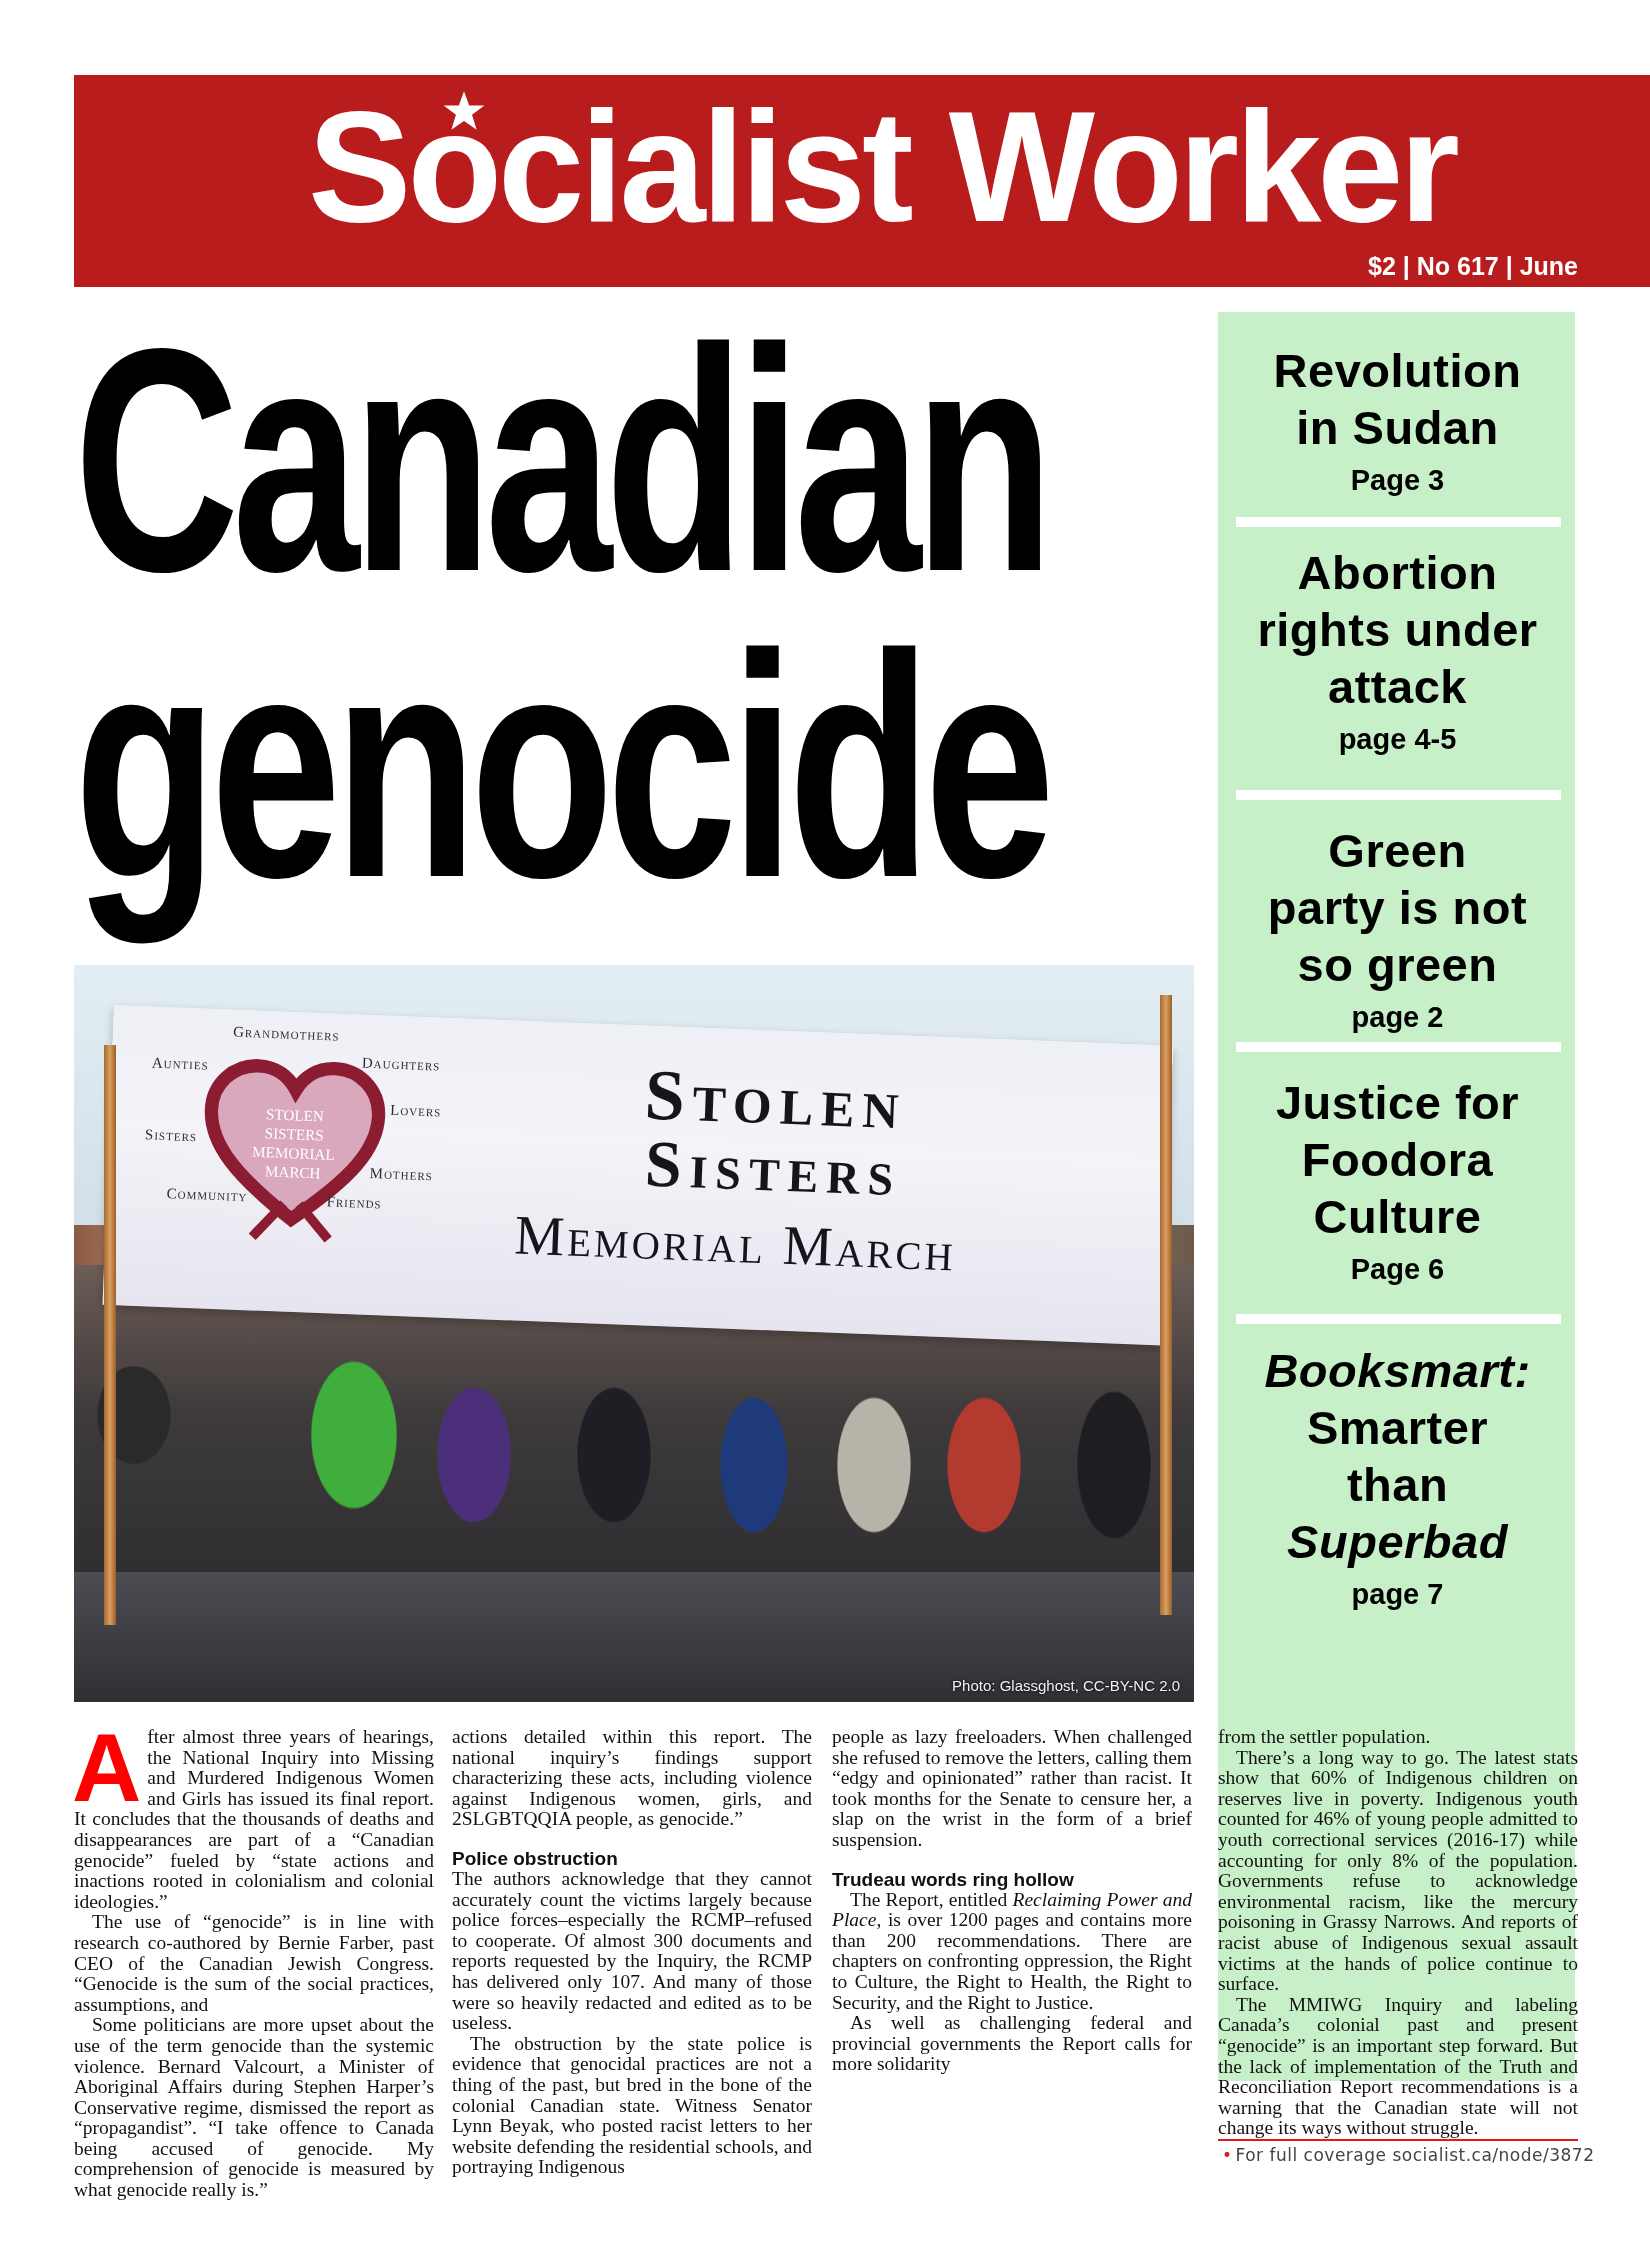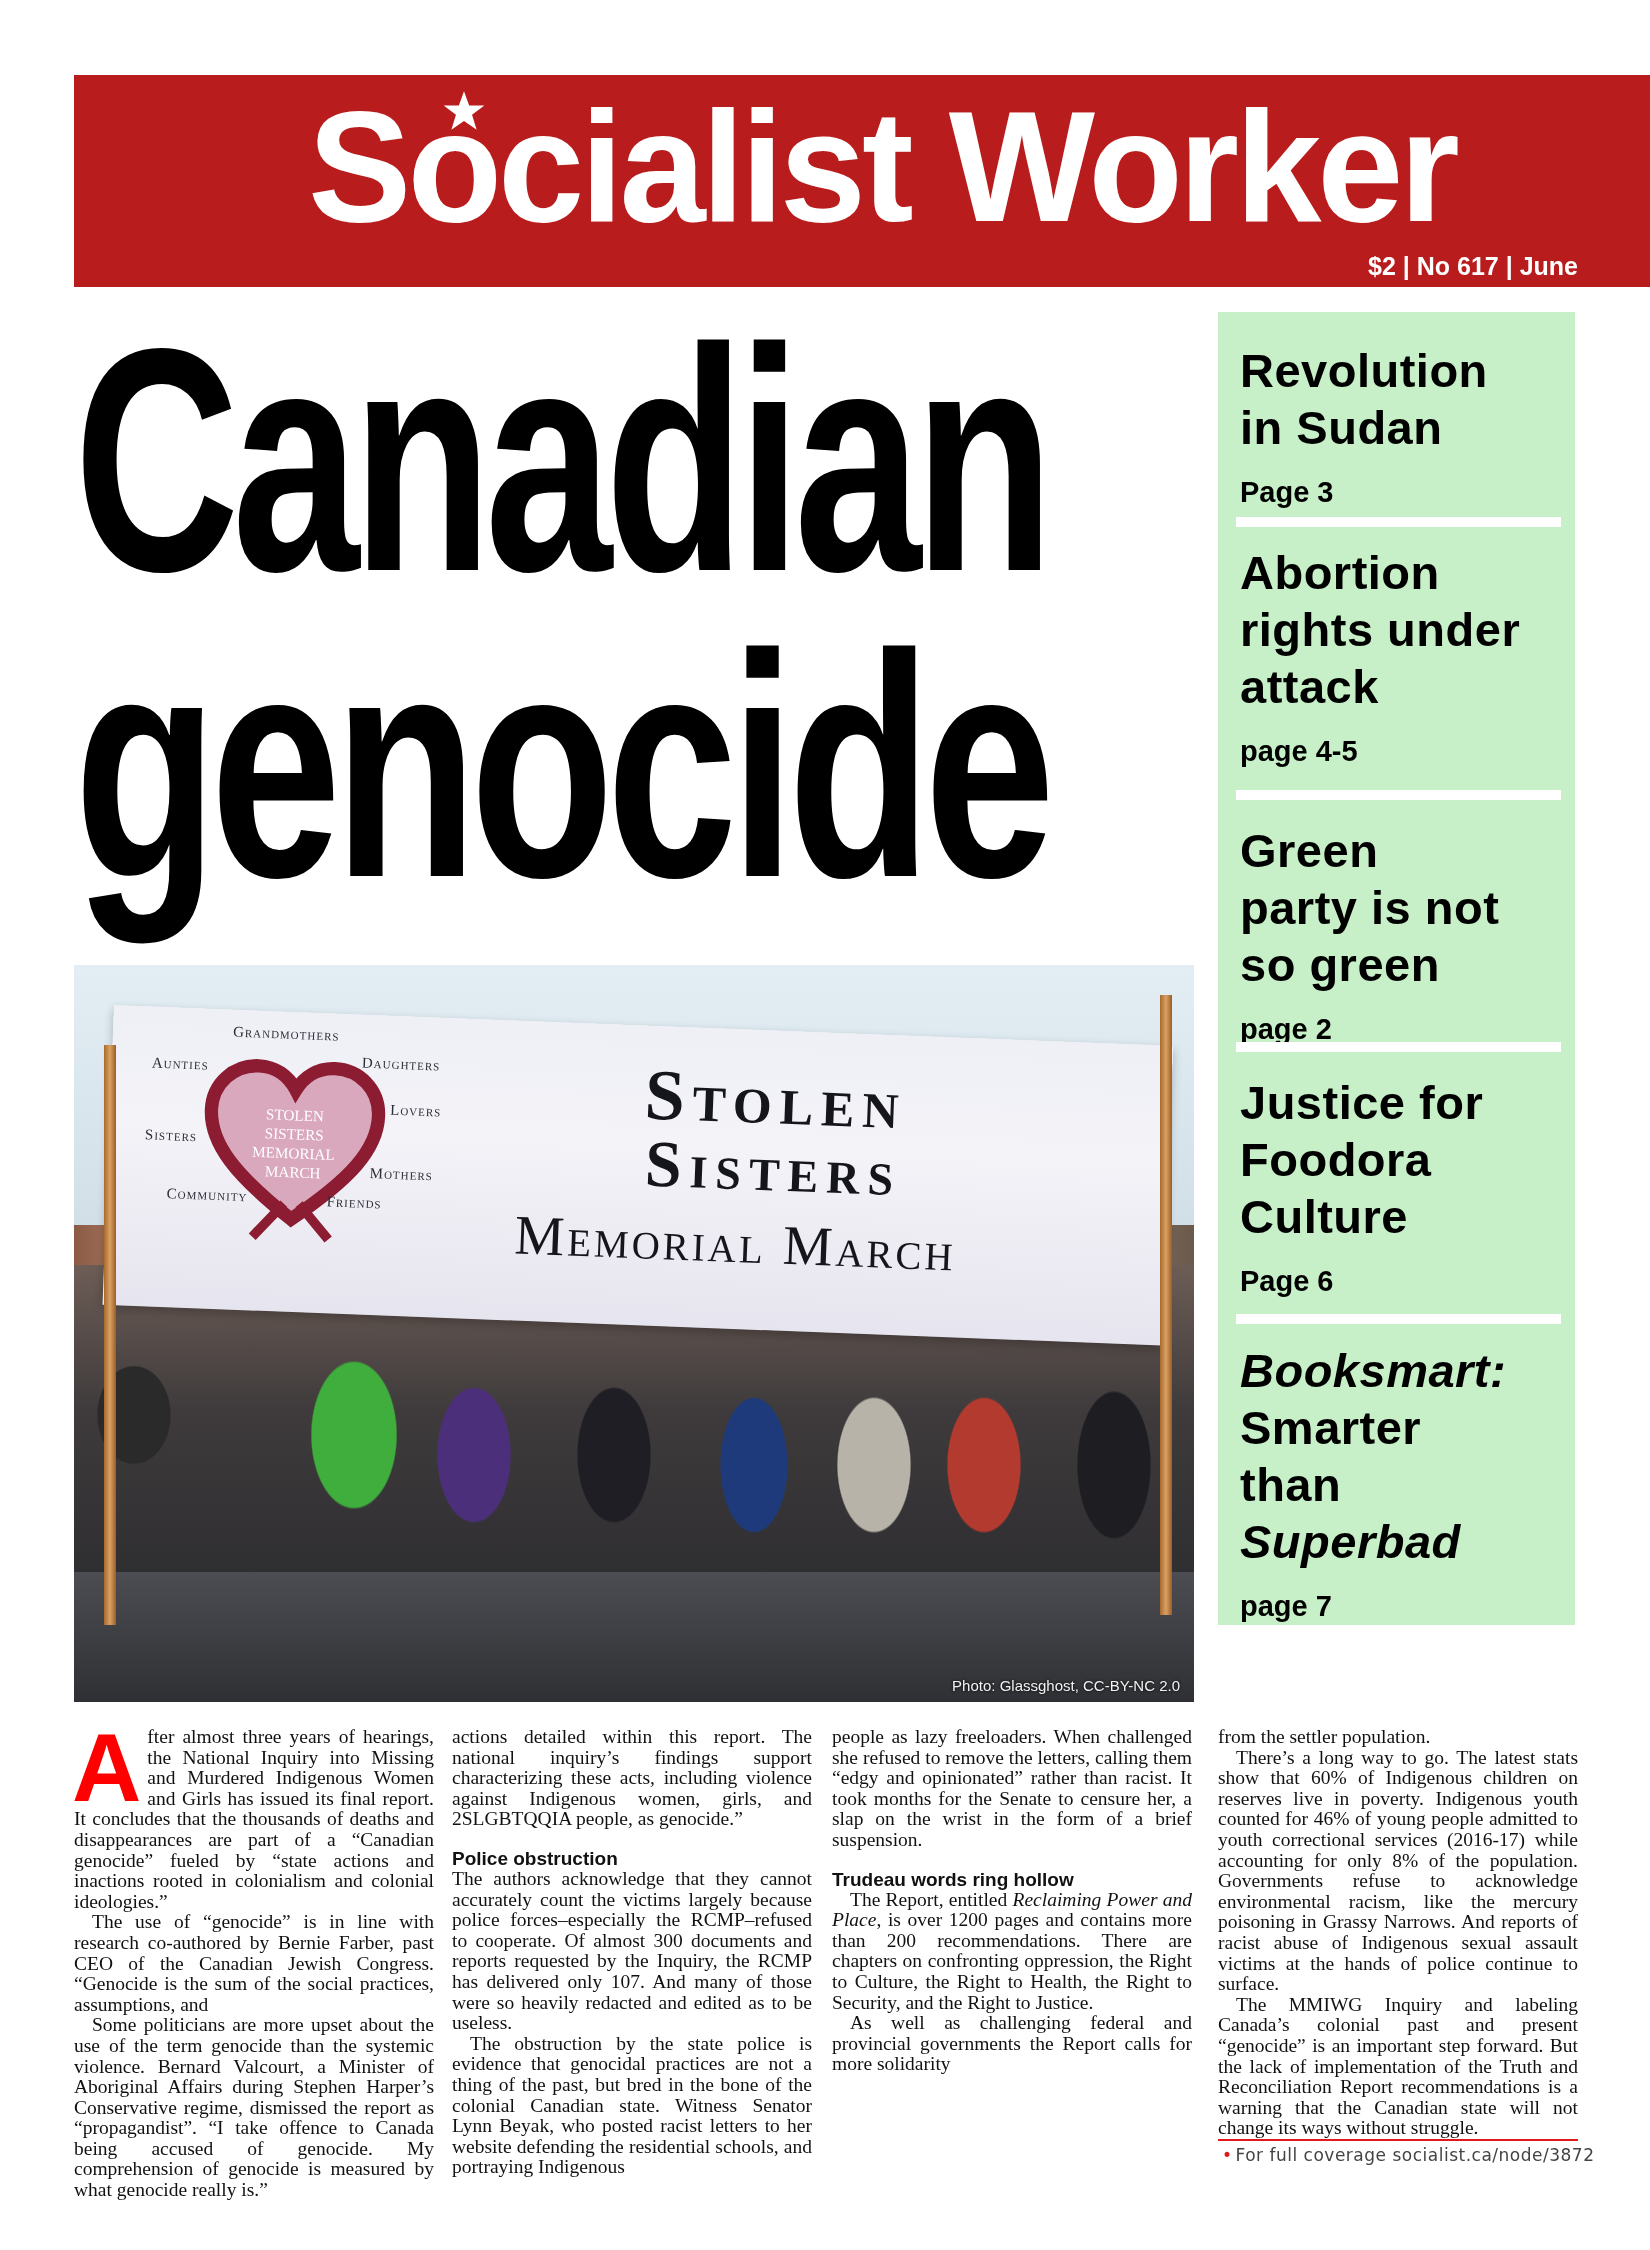--- a/index.html
+++ b/index.html
@@ -49,25 +49,25 @@
   .banner .word { position: absolute; font-family: "Liberation Serif", serif; font-variant: small-caps; font-size: 15px; color: #2c2c36; letter-spacing: 1px; }
   .banner .big1, .banner .big2, .banner .big3 { position: absolute; left: 300px; right: 30px; text-align: center; color: #15151c;
     font-family: "Liberation Serif", serif; font-weight: 700; letter-spacing: 8px; }
   .banner .big1 { top: 28px; font-size: 72px; font-variant: small-caps; }
   .banner .big2 { top: 100px; font-size: 66px; font-variant: small-caps; }
   .banner .big3 { top: 182px; font-size: 56px; letter-spacing: 3px; font-weight: 400; left: 230px; font-variant: small-caps; }
   .photo .credit { position: absolute; right: 14px; bottom: 8px; color: #f2f2f2; font-family: "Liberation Sans", sans-serif;
     font-size: 15px; text-shadow: 0 0 3px #000; }
 
   
-  .sidebar { position: absolute; left: 1218px; top: 312px; width: 357px; height: 1313px; background: #c8f0c8; }
+  .sidebar { position: absolute; left: 1218px; top: 312px; width: 357px; height: 1769px; background: #c8f0c8; text-align: center; }
   .sb-item { position: absolute; left: 22px; right: 20px; }
   .sb-item .head { font-family: "Liberation Sans", sans-serif; font-weight: 700; color: #000; font-size: 47px; line-height: 57px; letter-spacing: 0.5px; }
   .sb-item .head i { font-style: italic; }
-  .sb-item .page { font-family: "Liberation Sans", sans-serif; font-weight: 700; color: #000; font-size: 29px; line-height: 36px; margin-top: 18px; }
+  .sb-item .page { font-family: "Liberation Sans", sans-serif; font-weight: 700; color: #000; font-size: 29px; line-height: 36px; margin-top: 6px; }
   .sb-rule { position: absolute; left: 18px; right: 14px; height: 10px; background: #ffffff; }
 
   
   .col { position: absolute; top: 1727px; width: 360px; font-family: "Liberation Serif", serif; font-size: 19.5px; line-height: 20.6px; color: #111; text-align: justify; hyphens: auto; }
   .col p { margin: 0; text-indent: 18px; }
   .col p.noindent { text-indent: 0; }
   .col h3 { margin: 14px 0 0 0; font-family: "Liberation Sans", sans-serif; font-weight: 700; font-size: 19px; line-height: 21px; }
   .col .dropcap { float: left; font-family: "Liberation Sans", sans-serif; font-weight: 700; color: #ff0000; font-size: 96px; line-height: 78px; margin: 2px 6px 0 -2px; }
   .col i { font-style: italic; }
   .c1 { left: 74px; } .c2 { left: 452px; } .c3 { left: 832px; } .c4 { left: 1218px; }

